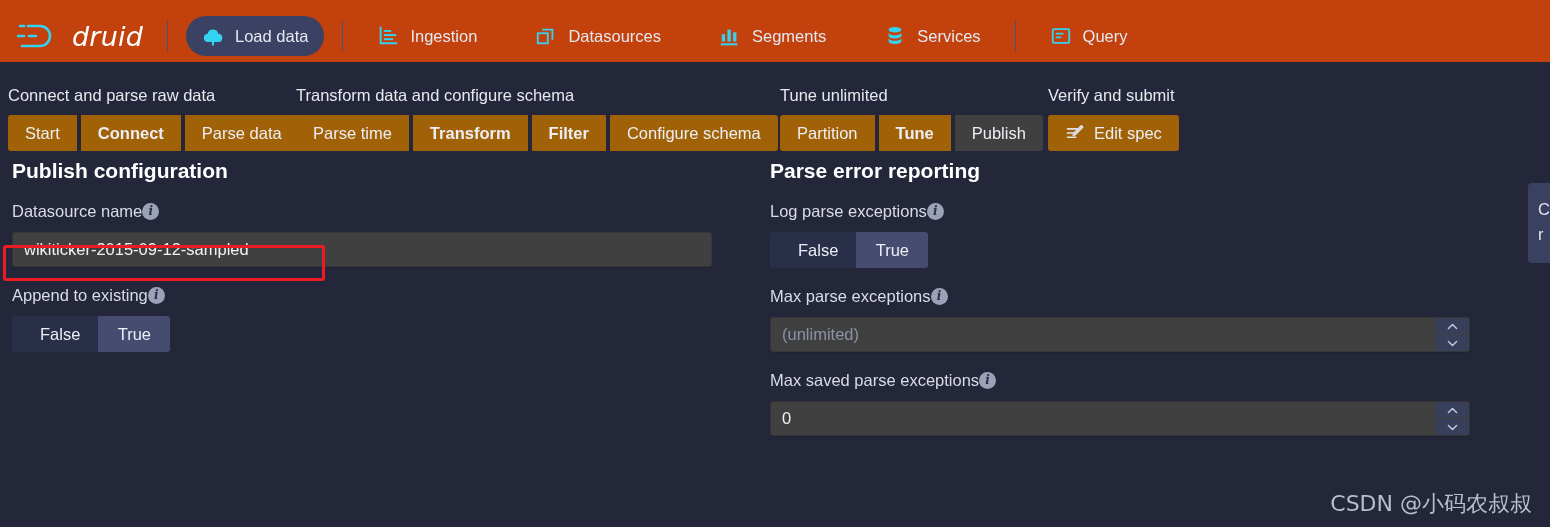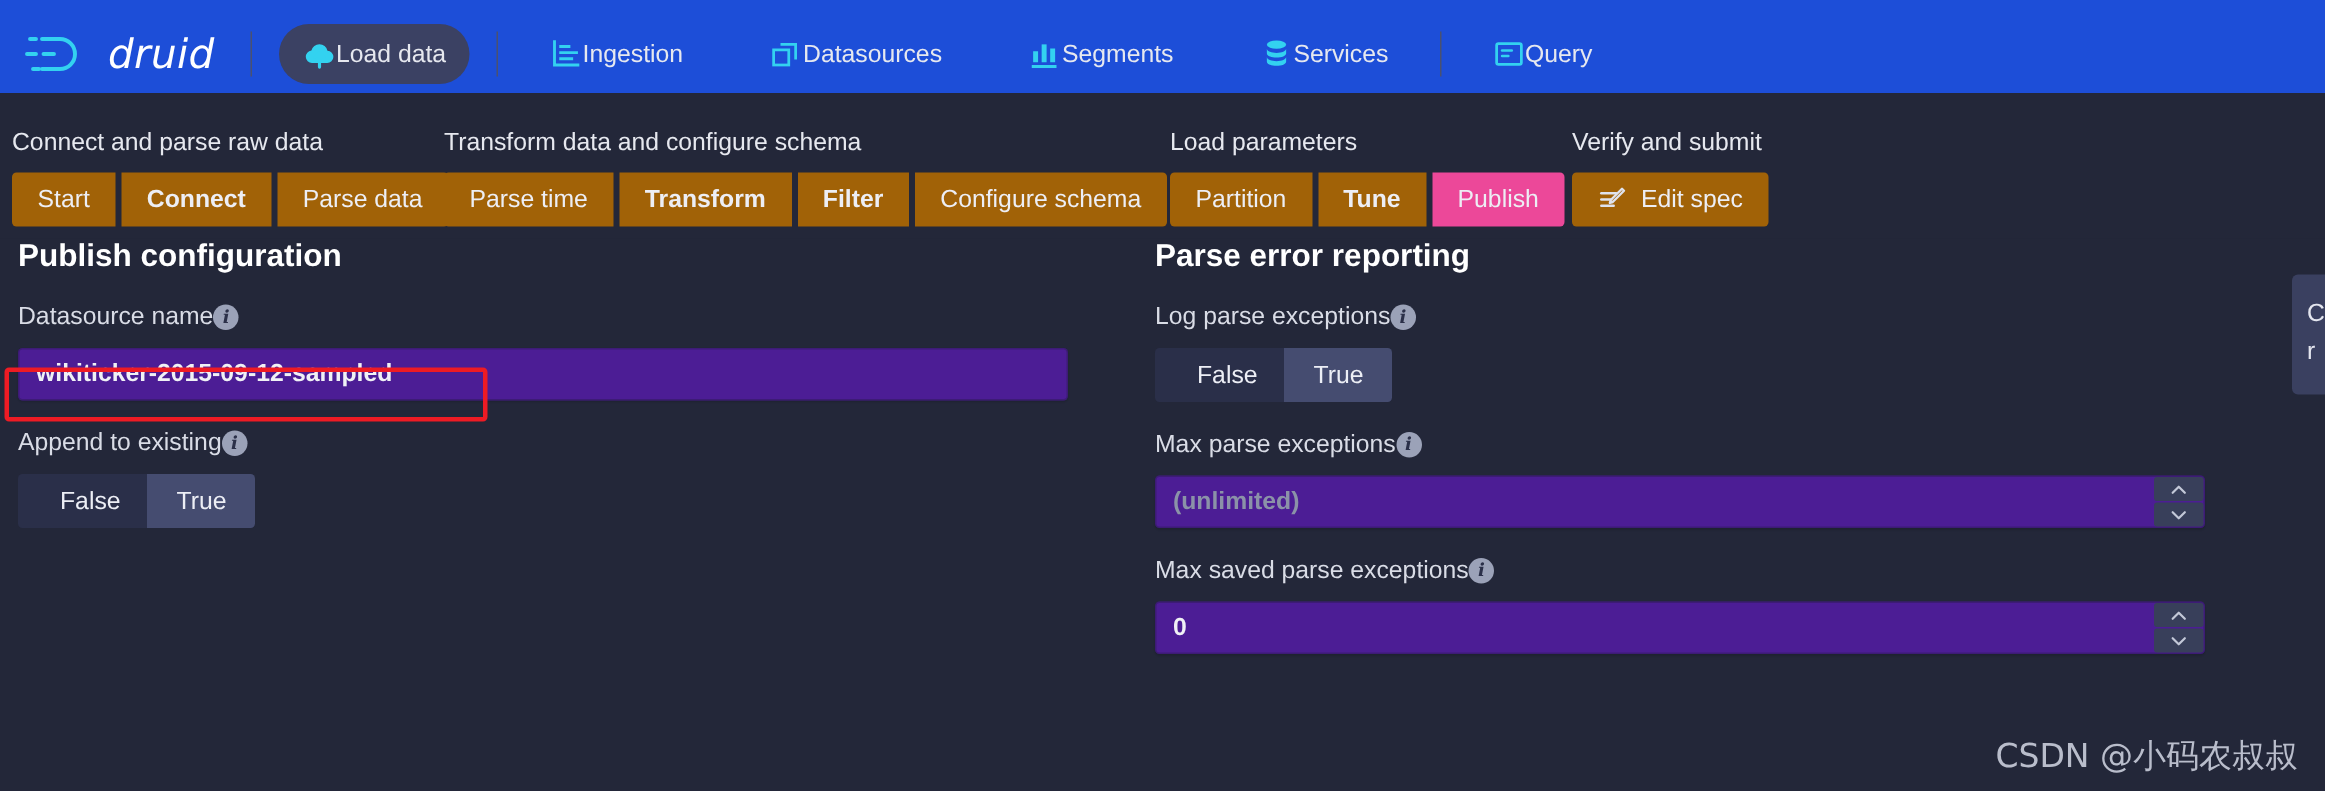--- a/index.html
+++ b/index.html
@@ -8,33 +8,33 @@
     background: #232739;
     font-family: "Liberation Sans", sans-serif;
     overflow: hidden;
   }
   body { position: relative; }
 
   
   .navbar {
     position: absolute; left: 0; top: 0;
     width: 1550px; height: 72px;
-    background: #1d4ed8;
+    background: #c2410c;
     display: flex; align-items: center;
     padding-left: 16px;
   }
   .brand { display: flex; align-items: center; gap: 10px; padding-right: 6px; }
   .brand-logo { width: 46px; height: 32px; display: block; }
   .brand-text {
     font-size: 27px; color: #ffffff; letter-spacing: .2px;
     font-family: "DejaVu Sans", sans-serif; font-style: italic; font-weight: 400;
   }
   .nav-sep { width: 1px; height: 30px; background: #4a5170; margin: 0 18px; }
   .nav-item {
-    display: flex; align-items: center; 
+    display: flex; align-items: center; gap: 11px;
     padding: 9px 16px; border-radius: 20px;
     color: #e6e8ef; font-size: 16.5px; white-space: nowrap;
     cursor: pointer;
   }
   .nav-item.active { background: #3b4163; }
   .nav-icon { width: 22px; height: 22px; display: block; flex: none; }
   .nav-gap { width: 26px; }
 
   
   .steps {
@@ -47,21 +47,21 @@
     color: #e6e8ef; font-size: 16.5px; margin-bottom: 10px; white-space: nowrap;
   }
   .step-row { display: flex; gap: 4px; }
   .step-btn {
     height: 36px; padding: 0 17px;
     display: flex; align-items: center; justify-content: center; gap: 9px;
     background: #a16207; color: #edeef4;
     font-size: 16.5px; white-space: nowrap; cursor: pointer;
     border: none; border-radius: 3px;
   }
-  .step-btn.active { background: #ec4899; }
+  .step-btn.active { background: #404040; }
   .step-row .step-btn:not(:first-child):not(:last-child) { border-radius: 0; font-weight: bold; }
   .step-row .step-btn:first-child { border-radius: 3px 0 0 3px; }
   .step-row .step-btn:last-child  { border-radius: 0 3px 3px 0; }
   .step-row .step-btn:only-child  { border-radius: 3px; }
   .step-icon { width: 20px; height: 20px; display: block; }
 
   
   .content { position: absolute; left: 4px; top: 159px; width: 1550px; height: 368px; }
   .panel { position: absolute; top: 0; }
   .panel-left  { left: 8px;   width: 700px; }
@@ -78,25 +78,25 @@
   .field-label { color: #d9dce6; font-size: 16.5px; white-space: nowrap; }
   .info-icon {
     width: 17px; height: 17px; border-radius: 50%;
     background: #9ba2b8; color: #2b3049;
     font-size: 12px; font-weight: bold; font-style: italic;
     display: flex; align-items: center; justify-content: center;
     font-family: "DejaVu Serif", serif; cursor: pointer; flex: none;
   }
   .text-input {
     width: 100%; height: 35px;
-    background: #4c1d95; border: none; border-radius: 3px;
+    background: #404040; border: none; border-radius: 3px;
     box-shadow: inset 0 0 0 1px rgba(16,22,26,.25), 0 1px 1px rgba(16,22,26,.2);
     color: #f0f1f5; font-size: 16.5px;
     font-family: "Liberation Sans", sans-serif;
-    padding: 0 12px; outline: none; font-weight: bold;
+    padding: 0 12px; outline: none;
   }
   .text-input::placeholder { color: #8b92a8; }
 
   .numeric { position: relative; width: 100%; height: 35px; }
   .numeric .text-input { padding-right: 42px; }
   .spinner {
     position: absolute; right: 1px; top: 1px;
     width: 33px; height: 33px;
     display: flex; flex-direction: column; gap: 1px;
   }
@@ -252,21 +252,21 @@
     <div class="step-group-title">Transform data and configure schema</div>
     <div class="step-row">
       <button class="step-btn">Parse time</button>
       <button class="step-btn">Transform</button>
       <button class="step-btn">Filter</button>
       <button class="step-btn">Configure schema</button>
     </div>
   </div>
 
   <div class="step-group" style="left:780px;">
-    <div class="step-group-title">Load parameters</div>
+    <div class="step-group-title">Tune unlimited</div>
     <div class="step-row">
       <button class="step-btn">Partition</button>
       <button class="step-btn">Tune</button>
       <button class="step-btn active">Publish</button>
     </div>
   </div>
 
   <div class="step-group" style="left:1048px;">
     <div class="step-group-title">Verify and submit</div>
     <div class="step-row">

